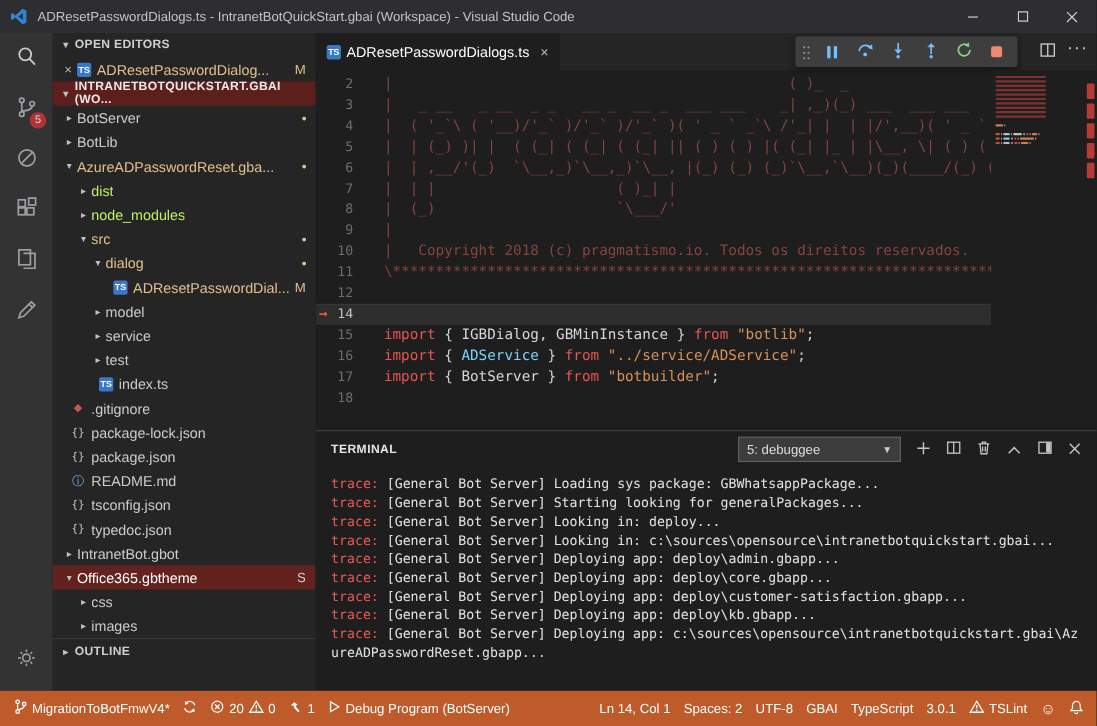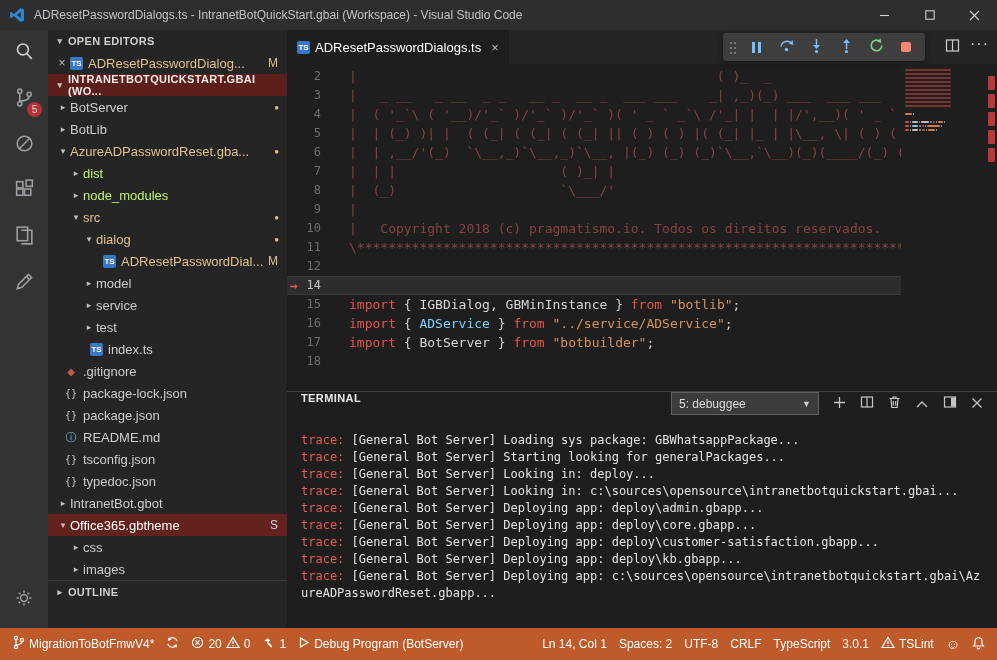--- a/index.html
+++ b/index.html
@@ -84,21 +84,21 @@
   .tok-pun{color:#d0d0d0}
 
   .minimap{position:absolute;top:0;bottom:0;right:38px;width:58px;background:#1e1e1e;padding:5px 4px 0 4px;cursor:pointer}
   .mm-line{height:2px;margin-bottom:2px;display:flex;gap:1px}
   .mm-seg{height:2px;border-radius:1px}
   .scroll-track{position:absolute;top:0;bottom:0;right:0;width:38px;background:#1e1e1e}
   .ruler-mark{position:absolute;right:2px;width:7px;background:#b83a32;border-radius:1px}
 
   
   .terminal{height:237px;flex:none;display:flex;flex-direction:column;background:#1e1e1e;border-top:1px solid #404040}
-  .term-header{height:33px;flex:none;display:flex;align-items:flex-start}
+  .term-header{height:33px;flex:none;display:flex;align-items:center}
   .term-tab{font-size:11px;letter-spacing:.4px;color:#e7e7e7;padding:0 8px 0 14px;font-weight:bold;cursor:pointer}
   .term-right{margin-left:auto;display:flex;align-items:center;gap:14px;padding-right:14px}
   .term-select{height:23px;min-width:148px;background:#3c3c3c;border:1px solid #616161;color:#dddddd;font-size:12px;display:flex;align-items:center;justify-content:space-between;padding:0 7px;cursor:pointer}
   .sel-chev{font-size:9px;color:#cccccc;margin-left:10px}
   .term-icon{color:#c5c5c5;cursor:pointer;display:flex;align-items:center;font-size:14px}
   .term-body{flex:1;overflow:hidden;padding:7px 14px 0 14px}
   .term-line{font-family:"DejaVu Sans Mono",monospace;font-size:12px;line-height:17px;color:#e3e3e3;white-space:pre-wrap;word-break:break-all}
   .t-trace{color:#e85a54}
 
   
@@ -609,21 +609,21 @@
       <div class="sb-item">
           <span>Ln 14, Col 1</span>
         </div>
       <div class="sb-item">
           <span>Spaces: 2</span>
         </div>
       <div class="sb-item">
           <span>UTF-8</span>
         </div>
       <div class="sb-item">
-          <span>CRLF</span>
+          <span>GBAI</span>
         </div>
       <div class="sb-item">
           <span>TypeScript</span>
         </div>
       <div class="sb-item">
           <span>3.0.1</span>
         </div>
       <div class="sb-item">
         <span><svg width="14" height="13" viewBox="0 0 14 13" fill="none" stroke="#fff" stroke-width="1.2">
               <path d="M7 1.5L13 11.5H1z"></path>

